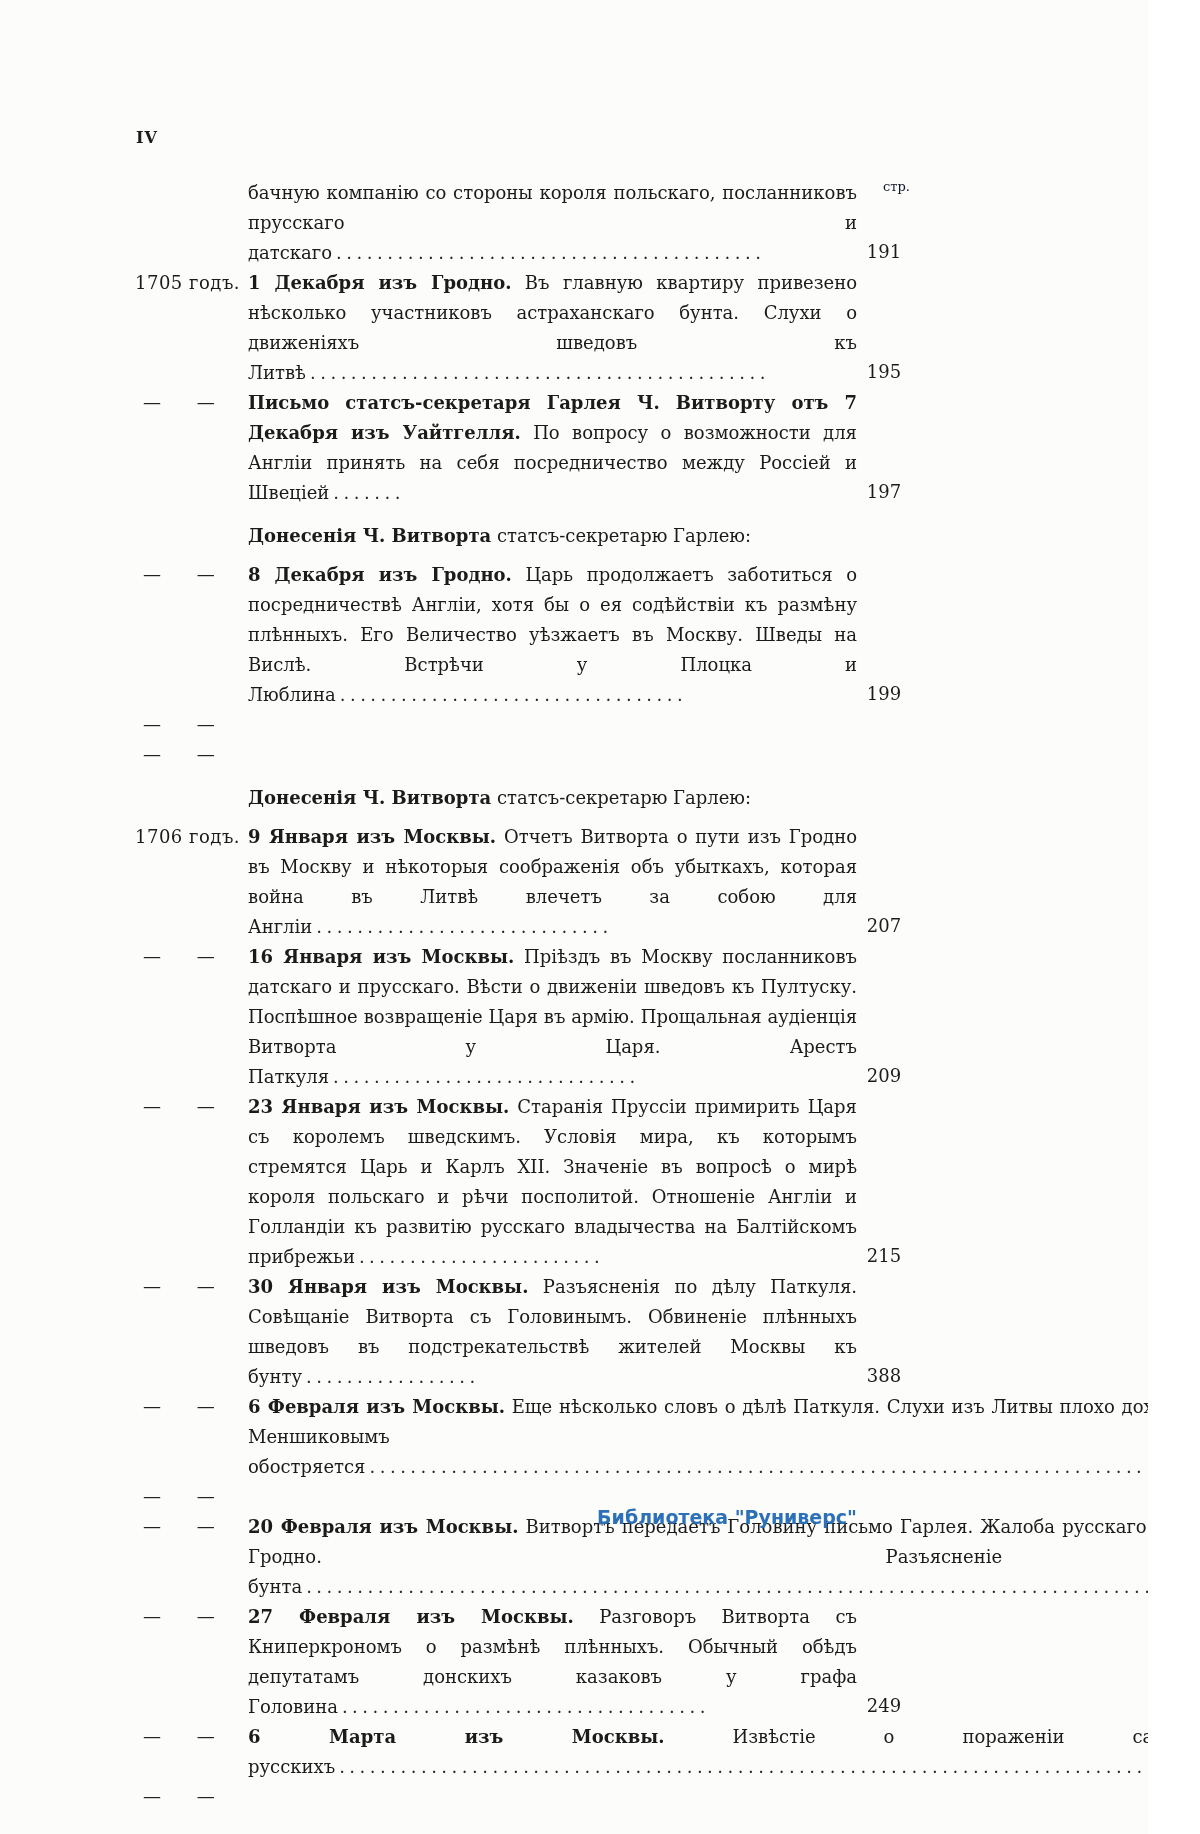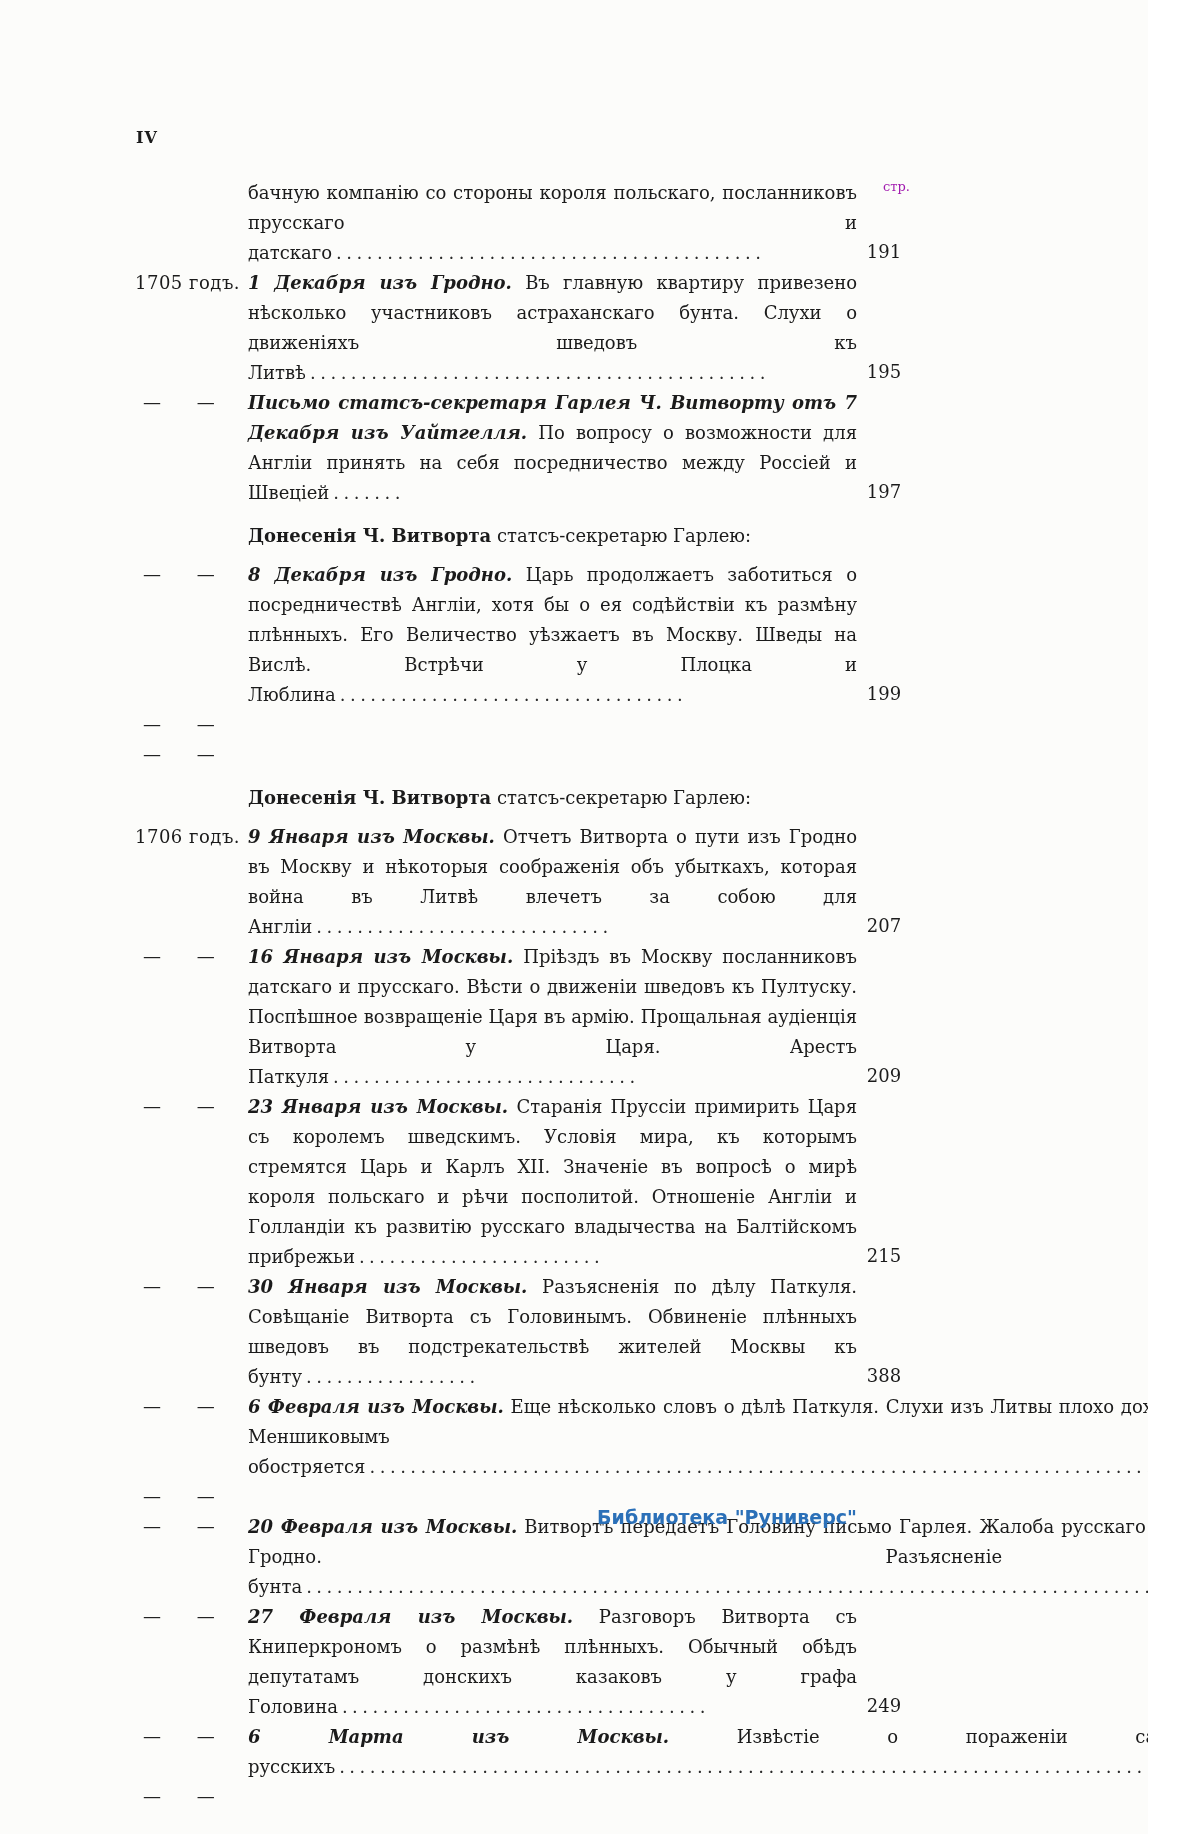--- a/index.html
+++ b/index.html
@@ -21,21 +21,21 @@
     font-weight: bold;
     letter-spacing: 1px;
   }
   .col-header {
     position: absolute;
     top: 179px;
     left: 866px;
     width: 44px;
     text-align: right;
     font-size: 13px;
-    color: #a21caf;
+    color: #0f172a;
   }
   .content {
     position: absolute;
     left: 135px;
     top: 178px;
     width: 776px;
     font-size: 18px;
     line-height: 30px;
   }
   .row { display: flex; align-items: flex-start; }
@@ -44,21 +44,21 @@
     width: 113px;
   }
   .margin.year { font-weight: normal; letter-spacing: 0.5px; white-space: nowrap; }
   .margin.dashes { padding-left: 8px; word-spacing: 30px; color: #222; }
   .body {
     flex: 1 1 auto;
     position: relative;
     text-align: justify;
     padding-right: 54px;
   }
-  .date { font-style: italic; font-weight: 600; }
+  .date { font-weight: 600; }
   .dots { letter-spacing: 4.5px; padding-left: 4px; color: #2a2a2a; }
   .pagenum {
     position: absolute;
     right: 0;
     bottom: 1px;
     width: 54px;
     text-align: center;
   }
   .heading { padding: 13px 0 9px 0; }
   .heading .hbold { font-weight: bold; }

